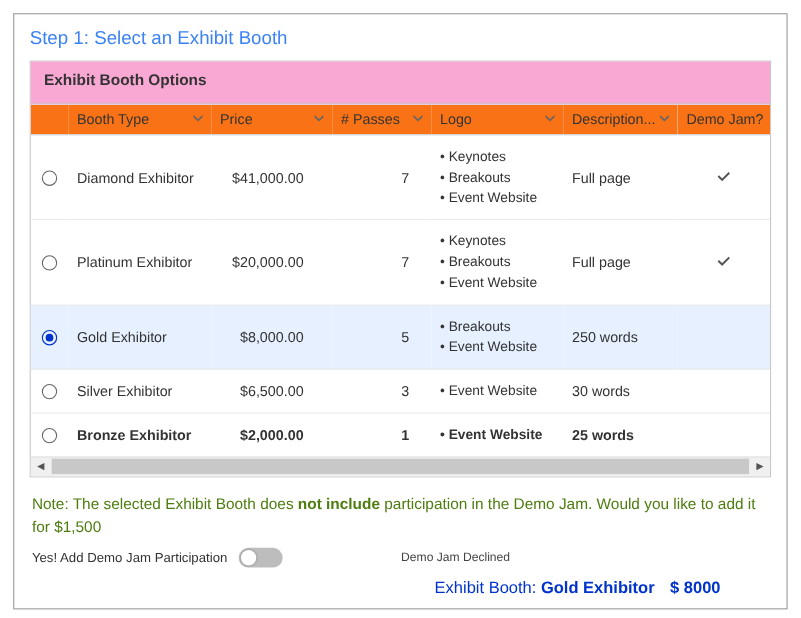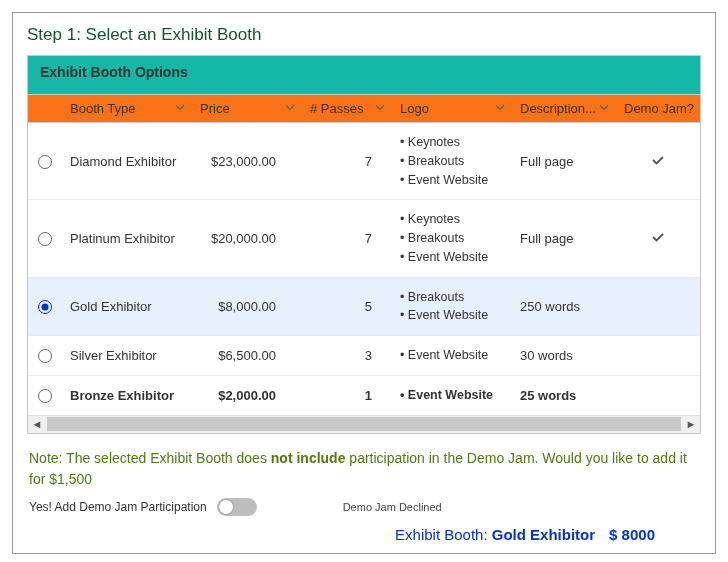--- a/index.html
+++ b/index.html
@@ -10,32 +10,32 @@
     font-size: 13px;
     color: #333;
     background: #fff;
   }
   .outer {
     border: 1px solid #999;
     width: 704px;
     padding: 10px 14px 10px 14px;
   }
   .step-title {
-    color: #14532d;
+    color: #3b82f6;
     font-size: 17px;
     font-weight: 400;
     margin: 2px 0 10px 0;
   }
   .panel {
     border: 1px solid #c8c8c8;
   }
   .panel-header {
     padding: 8px 12px 10px 12px;
     border-bottom: 1px solid #c8c8c8;
-    background: #14b8a6;
+    background: #f9a8d4;
   }
   .panel-title {
     font-weight: 700;
     font-size: 14px;
     margin-bottom: 4px;
   }
   .panel-sub {
     font-size: 12px;
     color: #333;
   }
@@ -146,21 +146,21 @@
     width: 14px; height: 14px;
     border-radius: 50%;
     background: #fff;
     top: 2px; left: 2px;
     box-shadow: 0 0 2px rgba(0,0,0,0.4);
   }
   .toggle-sub {
     font-size: 11px;
     color: #444;
     margin-top: 3px;
-    margin-left: 86px;
+    margin-left: 108px;
   }
   .footer-line {
     color: #0033cc;
     font-size: 15px;
     text-align: right;
     margin-right: 46px;
     margin-top: 4px;
   }
   .footer-line b { font-weight: 700; }
   .footer-line .amt { margin-left: 14px; font-weight: 700; }
@@ -223,21 +223,21 @@
           </th>
           <th>
             <span>Demo Jam?</span>
           </th>
         </tr>
       </thead>
       <tbody id="tbody">
           <tr>
             <td style="text-align: center;"><span class="radio"></span></td>
             <td>Diamond Exhibitor</td>
-            <td class="price">$23,000.00</td>
+            <td class="price">$41,000.00</td>
             <td class="passes">7</td>
             <td class="logo-list">• Keynotes<br>• Breakouts<br>• Event Website</td>
             <td>Full page</td>
             <td style="text-align: center;"><span class="check-icon"><svg viewBox="0 0 16 16">
                   <path d="M3 8l3.5 3.5L13 5" stroke="#555" stroke-width="1.8" fill="none"></path>
                 </svg></span></td>
           </tr>
           <tr>
             <td style="text-align: center;"><span class="radio"></span></td>
             <td>Platinum Exhibitor</td>

